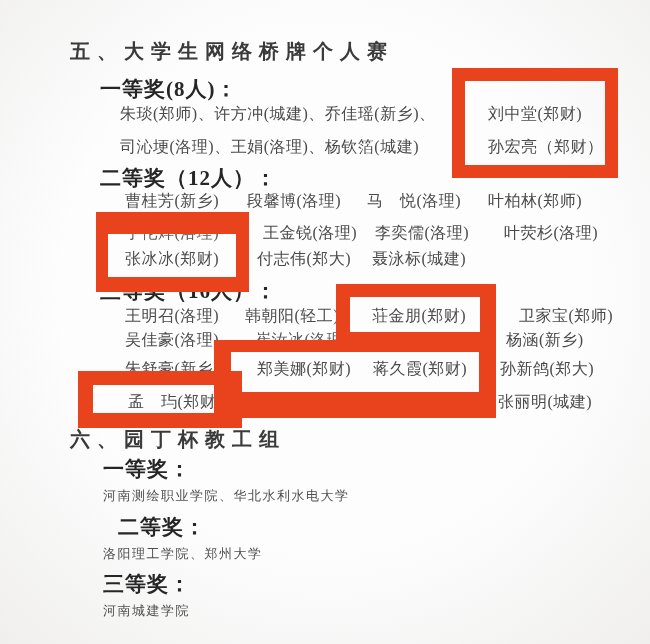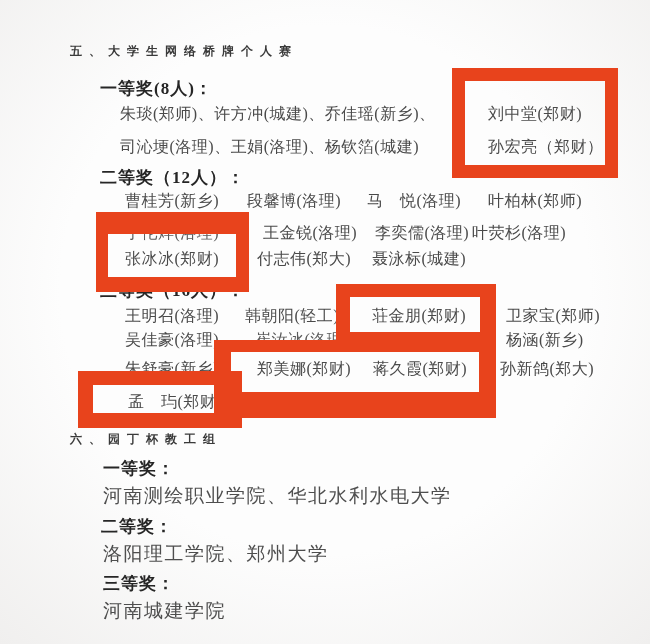--- a/index.html
+++ b/index.html
@@ -7,26 +7,26 @@
     width:650px;height:644px;overflow:hidden;
     background:radial-gradient(circle at 50% 45%, #fdfdfd 55%, #f0efee 100%);
     font-family:"Liberation Serif","DejaVu Serif",serif;
     color:#474747;
   }
   .doc{position:relative;width:650px;height:644px;}
   .line{position:absolute;white-space:nowrap;line-height:22px;}
   .row{position:absolute;left:0;width:100%;height:22px;margin-left:20px;}
   .cell{position:absolute;white-space:nowrap;font-size:16px;letter-spacing:0.5px;color:#4a4a4a;}
   .section-title{
-    font-size:12px;letter-spacing:7px;font-weight:600;color:#3a3a3a;
+    font-size:20px;letter-spacing:7px;font-weight:600;color:#3a3a3a;
   }
   .prize-header{
-    font-size:17px;font-weight:700;color:#262626;letter-spacing:1px;
+    font-size:21px;font-weight:700;color:#262626;letter-spacing:1px;
   }
-  .s6-text{font-size:19px;letter-spacing:1.5px;color:#4e4e4e;}
+  .s6-text{font-size:13px;letter-spacing:1.5px;color:#4e4e4e;}
   .obscured{color:#5a5a5a;text-align:center;}
   .redbox{
     position:absolute;z-index:5;box-sizing:border-box;
     border-style:solid;border-color:#e8431c;background:transparent;
   }
 </style>
 </head>
 <body>
 
 <div class="doc">
@@ -49,60 +49,61 @@
   <div class="row" style="top:191px">
     <span class="cell" style="left:105px">曹桂芳(新乡)</span>
     <span class="cell" style="left:227px">段馨博(洛理)</span>
     <span class="cell" style="left:347px">马　悦(洛理)</span>
     <span class="cell" style="left:468px">叶柏林(郑师)</span>
   </div>
   <div class="row" style="top:223px">
     <span class="cell obscured" style="left:105px">于伦烨(洛理)</span>
     <span class="cell" style="left:243px">王金锐(洛理)</span>
     <span class="cell" style="left:355px">李奕儒(洛理)</span>
-    <span class="cell" style="left:452px">叶荧杉(洛理)</span>
+    <span class="cell" style="left:484px">叶荧杉(洛理)</span>
   </div>
   <div class="row" style="top:249px">
     <span class="cell" style="left:105px">张冰冰(郑财)</span>
     <span class="cell" style="left:237px">付志伟(郑大)</span>
     <span class="cell" style="left:352px">聂泳标(城建)</span>
   </div>
 
   <div class="line prize-header" style="top:280px;left:100px">三等奖（16人）：</div>
 
   <div class="row" style="top:306px">
     <span class="cell" style="left:225px">韩朝阳(轻工)</span>
     <span class="cell" style="left:105px">王明召(洛理)</span>
     <span class="cell" style="left:352px">荘金朋(郑财)</span>
-    <span class="cell" style="left:486px">卫家宝(郑师)</span>
+    <span class="cell" style="left:499px">卫家宝(郑师)</span>
   </div>
   <div class="row" style="top:330px">
     <span class="cell" style="left:105px">吴佳豪(洛理)</span>
     <span class="cell obscured" style="left:235px">崔汝冰(洛理)</span>
     <span class="cell" style="left:360px"></span>
     <span class="cell" style="left:486px">杨涵(新乡)</span>
   </div>
   <div class="row" style="top:359px">
     <span class="cell" style="left:105px">朱舒豪(新乡)</span>
     <span class="cell" style="left:237px">郑美娜(郑财)</span>
     <span class="cell" style="left:353px">蒋久霞(郑财)</span>
     <span class="cell" style="left:480px">孙新鸽(郑大)</span>
   </div>
   <div class="row" style="top:392px">
     <span class="cell" style="left:108px">孟　玙(郑财)</span>
     <span class="cell obscured" style="left:240px">韩家熙(郑大)</span>
     <span class="cell obscured" style="left:360px">崔甜甜(城建)</span>
+    <span class="cell" style="left:478px">张丽明(城建)</span>
   </div>
 
   <div class="line section-title" style="top:428px;left:70px">六、园丁杯教工组</div>
 
   <div class="line prize-header" style="top:458px;left:103px">一等奖：</div>
   <div class="line s6-text" style="top:485px;left:103px">河南测绘职业学院、华北水利水电大学</div>
 
-  <div class="line prize-header" style="top:516px;left:101px">二等奖：</div>
+  <div class="line prize-header" style="top:516px;left:118px">二等奖：</div>
   <div class="line s6-text" style="top:543px;left:103px">洛阳理工学院、郑州大学</div>
 
   <div class="line prize-header" style="top:573px;left:103px">三等奖：</div>
   <div class="line s6-text" style="top:600px;left:103px">河南城建学院</div>
 
   <div class="redbox" style="left:452px;top:68px;width:166px;height:110px;border-width:13px;"></div>
 
   <div class="redbox" style="left:96px;top:212px;width:153px;height:80px;border-width:22px 13px 15px 12px;"></div>
 
   <div class="redbox" style="left:336px;top:284px;width:160px;height:60px;border-width:13px 16px 12px 14px;"></div>

